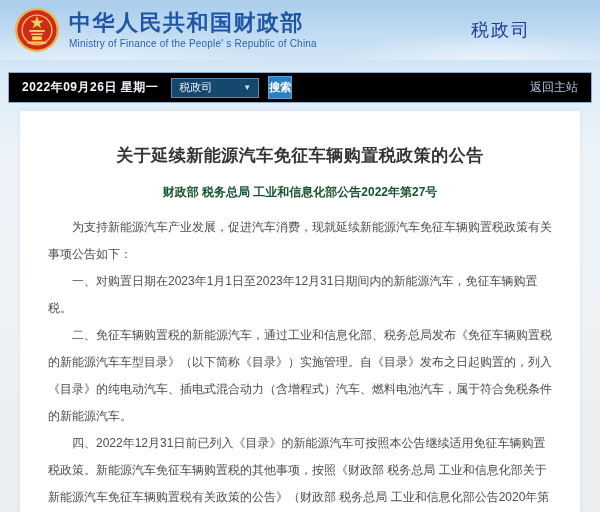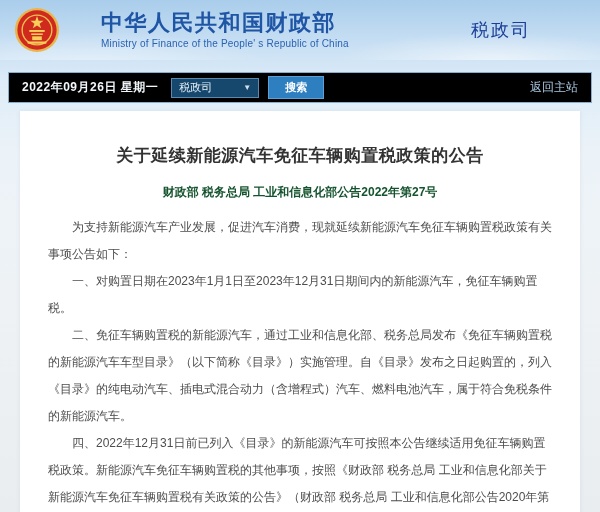--- a/index.html
+++ b/index.html
@@ -9,21 +9,20 @@
     font-family: "Liberation Sans", "DejaVu Sans", sans-serif;
     background: linear-gradient(180deg, #a9cdeb 0%, #c6def3 8%, #ddecf8 16%, #ecf3f8 30%, #eef2f5 60%, #e9edf0 100%);
     position: relative;
   }
   
   .site-header {
     height: 60px; display: flex; align-items: center;
     padding: 0 14px; position: relative;
     background: radial-gradient(ellipse 220px 40px at 82% 100%, rgba(255,255,255,.55), rgba(255,255,255,0) 70%),
                 radial-gradient(ellipse 260px 50px at 15% 110%, rgba(255,255,255,.45), rgba(255,255,255,0) 70%);
-    gap: 32px;
   }
   .emblem { width: 46px; height: 46px; flex: 0 0 auto; }
   .site-titles { margin-left: 9px; }
   .site-title-cn {
     font-size: 22px; font-weight: bold; color: #1f55a5; letter-spacing: 1.5px; line-height: 1.1;
   }
   .site-title-en { font-size: 10px; color: #2a63b2; margin-top: 3px; letter-spacing: .2px; }
   .dept-name {
     position: absolute; left: 471px; top: 18px;
     font-size: 18px; color: #1c3e97; letter-spacing: 2px;
@@ -44,21 +43,21 @@
   .search-input::placeholder { color: #bdd4e6; opacity: 1; }
   .search-select {
     margin-left: 13px; width: 88px; height: 20px;
     background: #16476c; border: 1px solid #5c89ad; color: #e6f0f8;
     font-size: 11px; display: flex; align-items: center; justify-content: space-between;
     padding: 0 7px; cursor: pointer;
   }
   .select-arrow { font-size: 8px; color: #cfe0ee; }
   .search-btn {
     margin-left: 9px; background: #2e7fc0; color: #ffffff; font-size: 11px;
-    font-weight: bold; padding: 3px 16px; border: 1px solid #5ea0d4; cursor: pointer;
+    font-weight: bold; padding: 3px 0; border: 1px solid #5ea0d4; cursor: pointer;
     font-family: "Liberation Sans", "DejaVu Sans", sans-serif;
   }
   .home-link { margin-left: auto; color: #a9c9e2; font-size: 12px; text-decoration: none; cursor: pointer; }
   
   .content {
     margin: 8px 20px 0; background: #ffffff; min-height: 412px;
     padding: 8px 16px 0; box-shadow: 0 0 4px rgba(120,140,160,.15);
   }
   .breadcrumb {
     font-size: 11px; color: #808080; padding: 6px 14px 11px;

